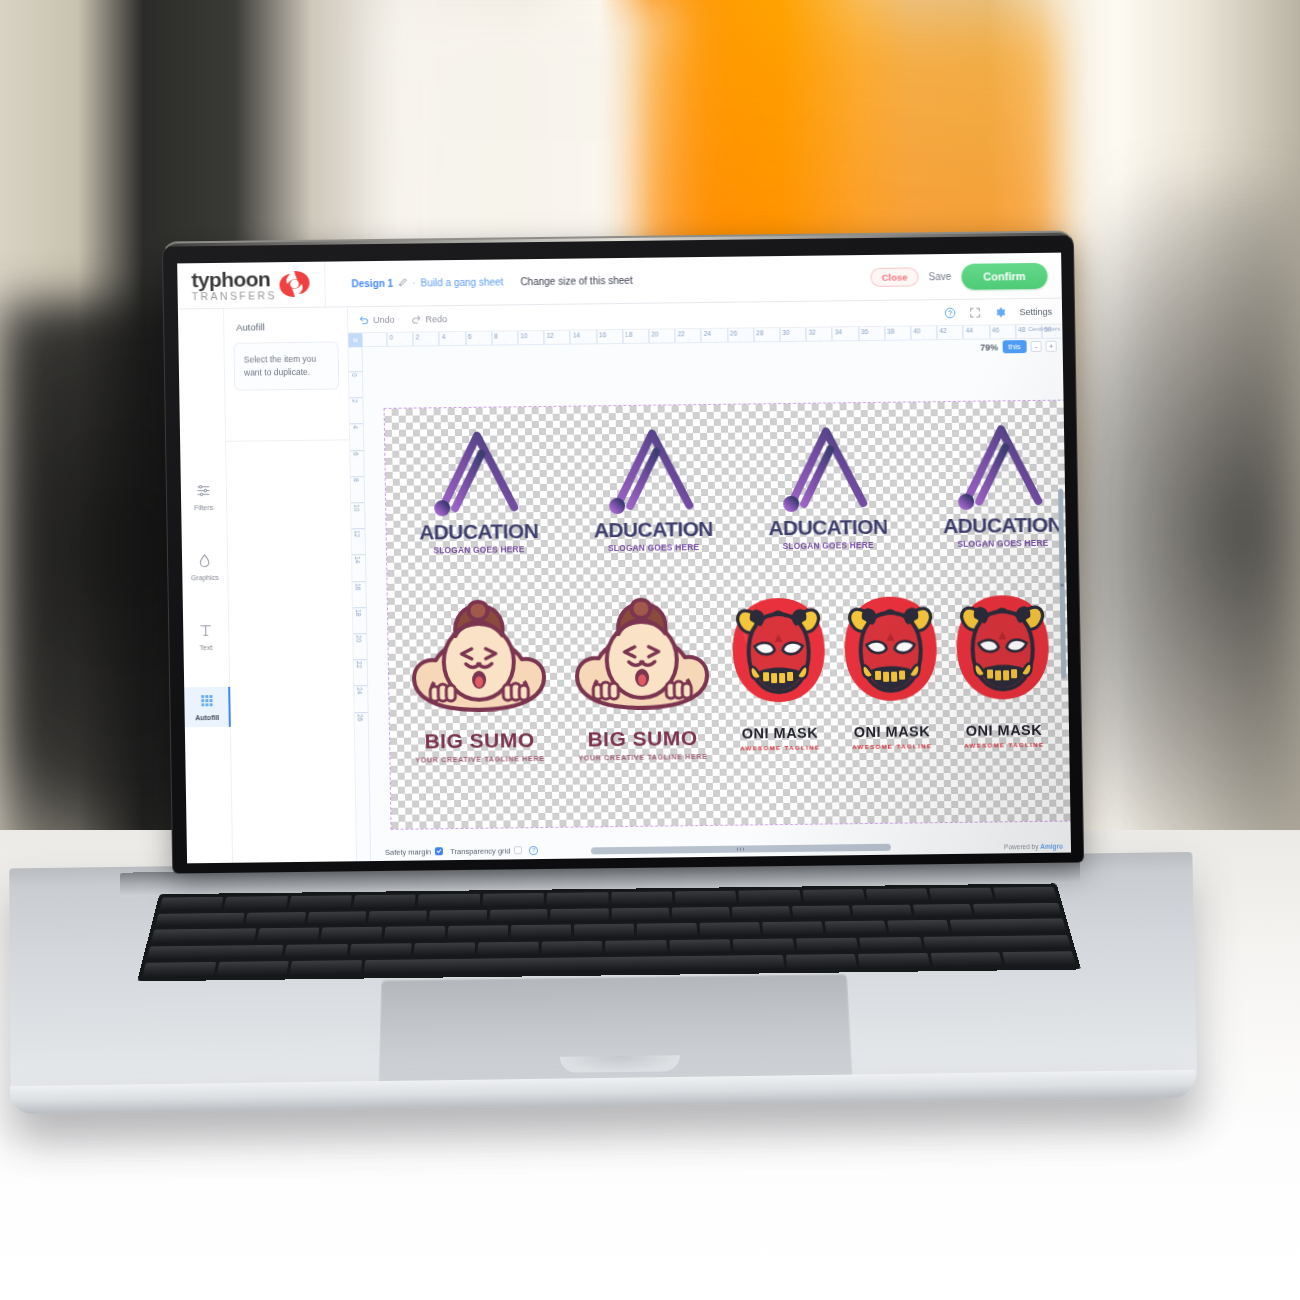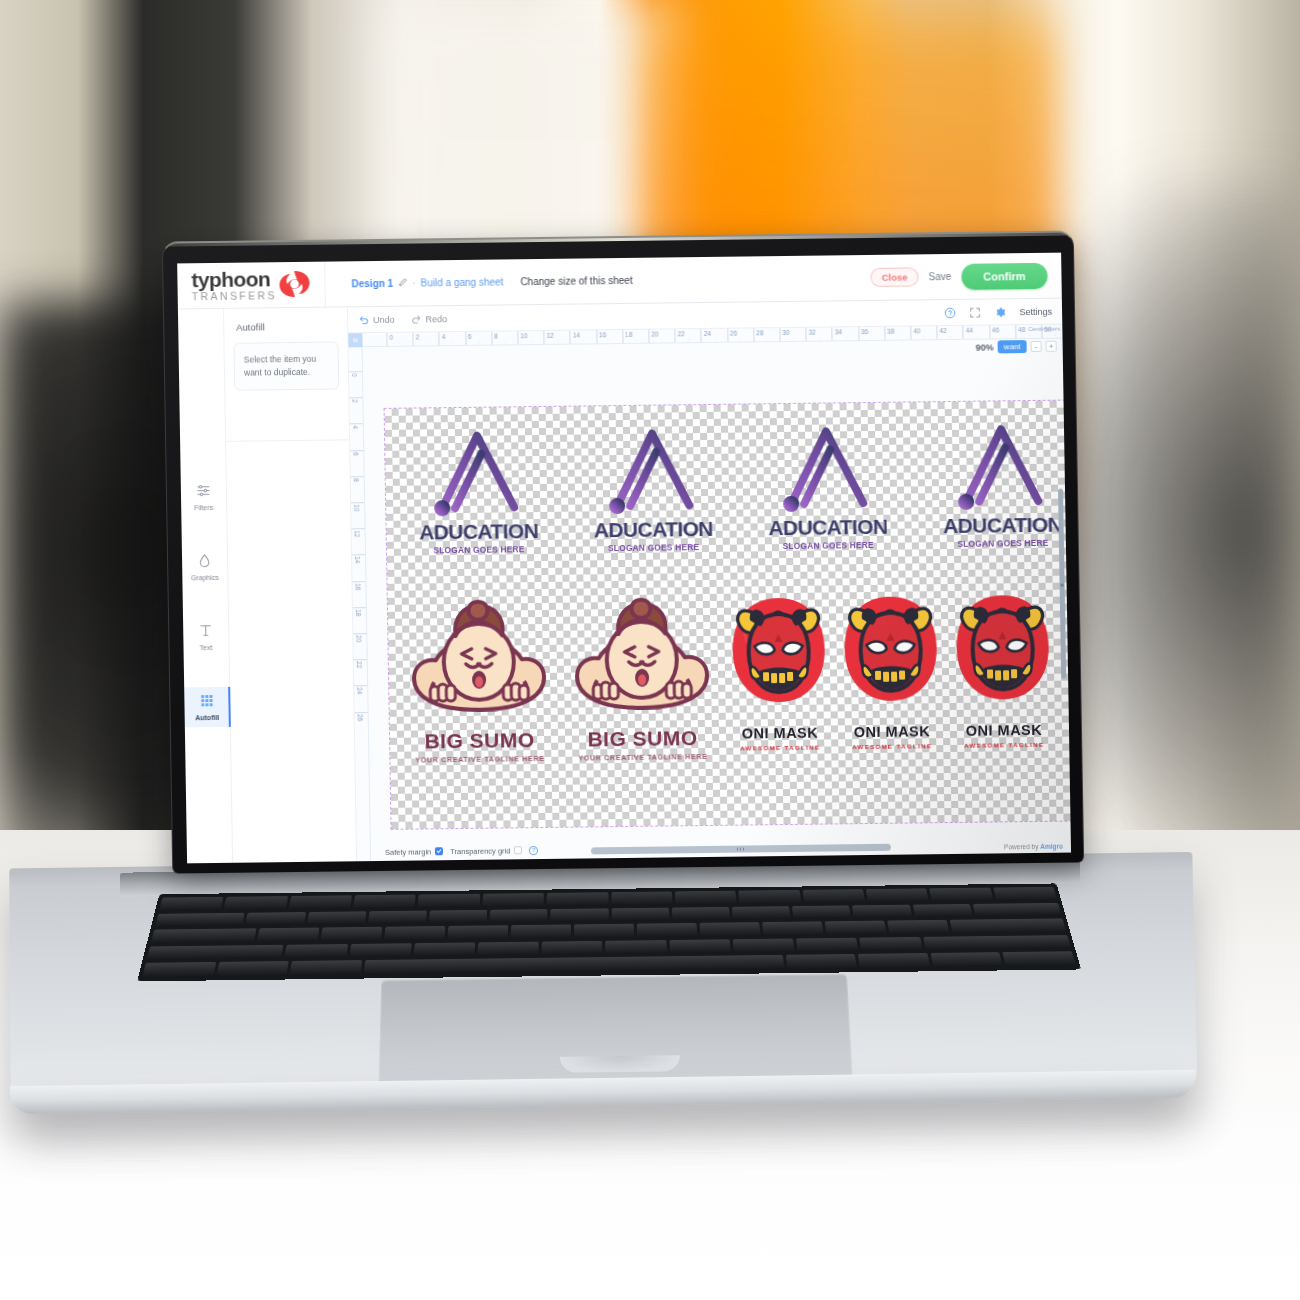--- a/index.html
+++ b/index.html
@@ -592,22 +592,22 @@
               <div class="tick" style="left: 652.8px;"></div>
               <div class="tnum" style="left: 653.8px;">48</div>
               <div class="tdot" style="left: 665.9px;">.</div>
               <div class="tick" style="left: 679px;"></div>
               <div class="tnum" style="left: 680px;">50</div>
               <div class="tdot" style="left: 692.1px;">.</div>
             </div>
           <span id="unit-label">Centimeters</span>
 
           <div id="zoombar">
-            <span id="zoom-val">90%</span>
-            <span id="zoom-reset">want</span>
+            <span id="zoom-val">79%</span>
+            <span id="zoom-reset">this</span>
             <span class="zbtn">-</span>
             <span class="zbtn">+</span>
           </div>
 
           <div id="ruler-v">
               <div class="tick" style="top: 24px;"></div>
               <div class="tnum" style="top: 26px;">0</div>
               <div class="tick" style="top: 50.2px;"></div>
               <div class="tnum" style="top: 52.2px;">2</div>
               <div class="tick" style="top: 76.4px;"></div>

